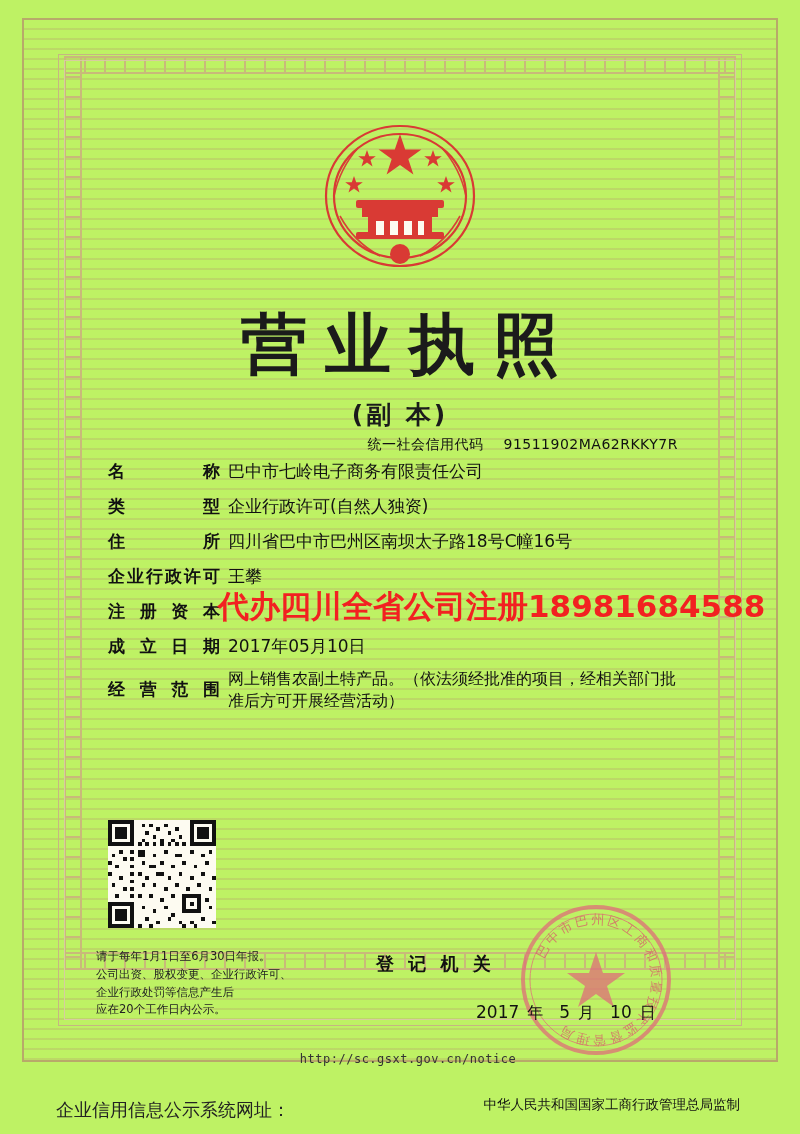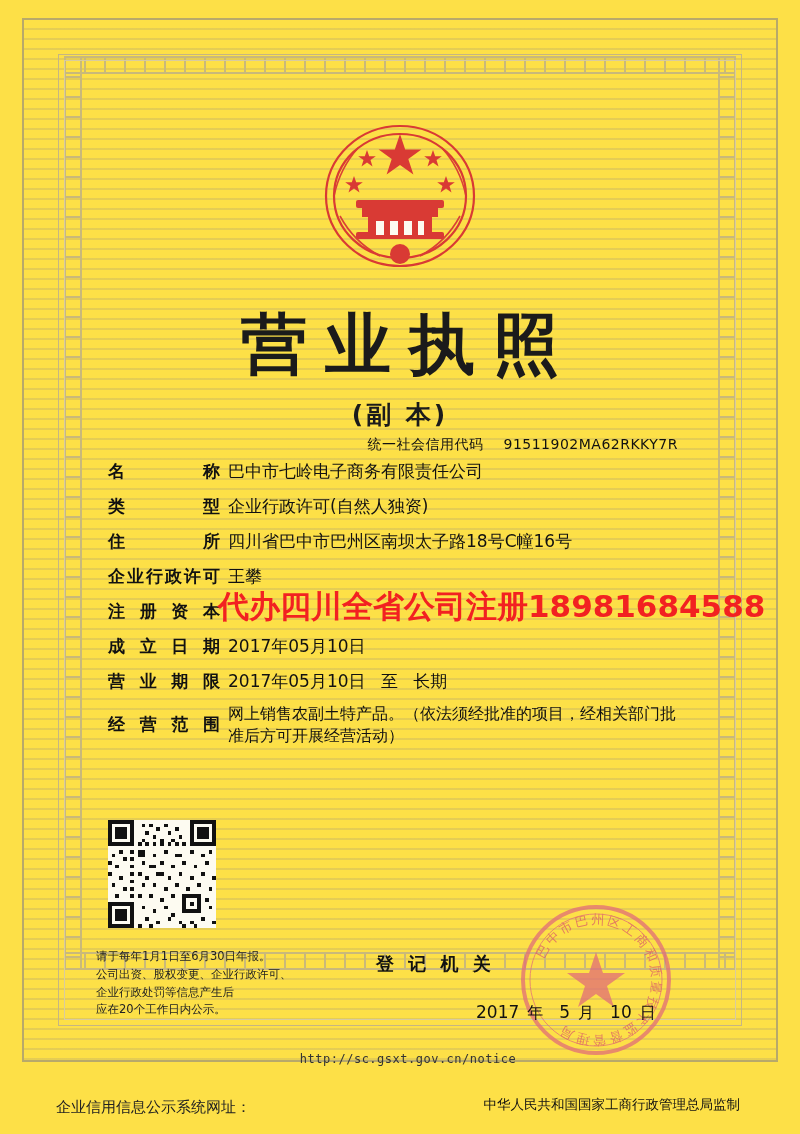--- a/index.html
+++ b/index.html
@@ -11,21 +11,21 @@
     height: 1134px;
     background: #ffffff;
     font-family: "DejaVu Sans", "Liberation Sans", sans-serif;
     overflow: hidden;
   }
 
   .page {
     position: relative;
     width: 800px;
     height: 1134px;
-    background: #fde047;
+    background: #bef264;
   }
 
   
   .frame-outer {
     position: absolute;
     left: 22px;
     top: 18px;
     right: 22px;
     bottom: 72px;
     border: 2px solid #b8a96a;
@@ -257,21 +257,21 @@
     font-size: 12px;
     color: #333;
     letter-spacing: 0.5px;
   }
 
   
   .footer-left {
     position: absolute;
     left: 56px;
     top: 1098px;
-    font-size: 15px;
+    font-size: 18px;
     color: #222;
   }
   .footer-right {
     position: absolute;
     right: 60px;
     top: 1096px;
     font-size: 13.5px;
     color: #111;
   }
 </style>
@@ -366,28 +366,20 @@
     <div class="field-row">
       <div class="field-label">注册资本</div>
       <div class="field-value"></div>
     </div>
 
     <div class="field-row">
       <div class="field-label">成立日期</div>
       <div class="field-value">2017年05月10日</div>
     </div>
 
-    <div class="field-row">
-      <div class="field-label">营业期限</div>
-      <div class="field-value">
-        <span>2017年05月10日</span>
-        <span class="term-sep">至</span>
-        <span>长期</span>
-      </div>
-    </div>
 
     <div class="field-row">
       <div class="field-label">经营范围</div>
       <div class="field-value small">网上销售农副土特产品。（依法须经批准的项目，经相关部门批准后方可开展经营活动）</div>
     </div>
 
   </div>
 
   <div class="watermark">代办四川全省公司注册18981684588</div>
 

